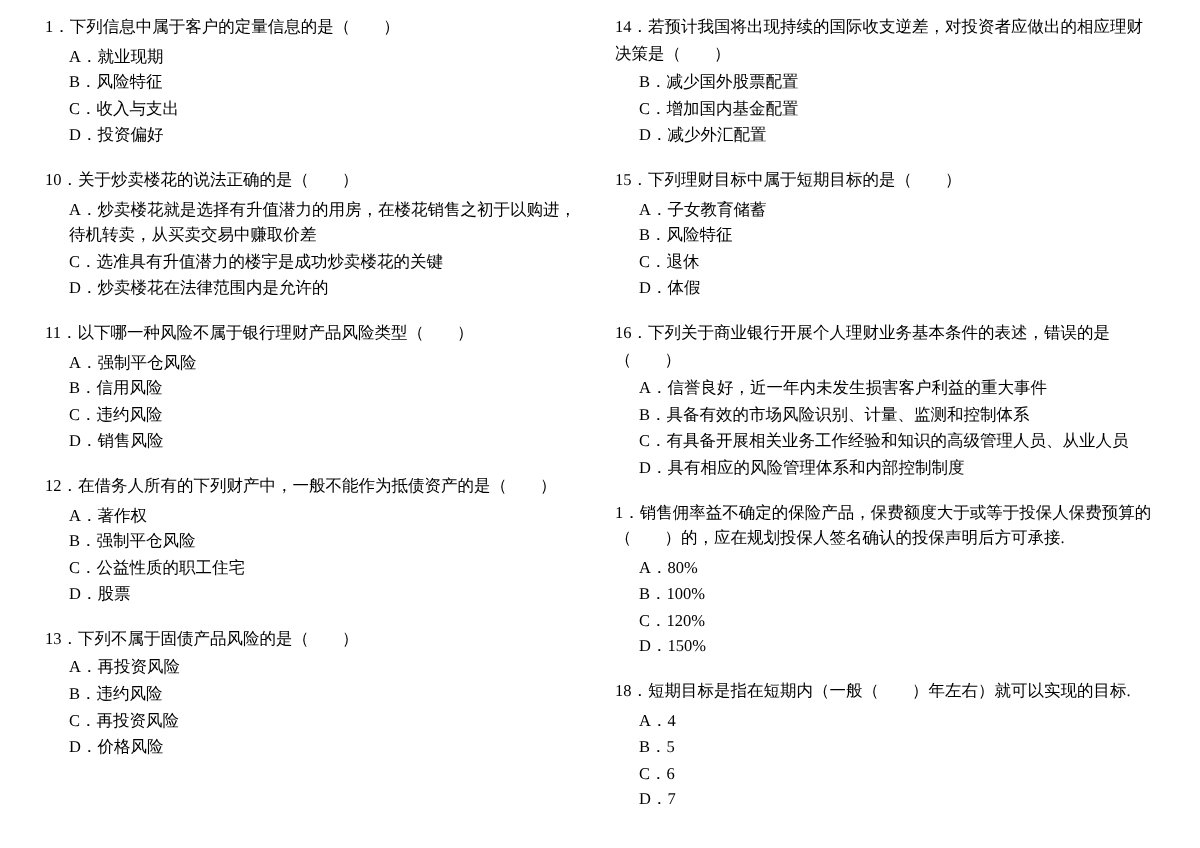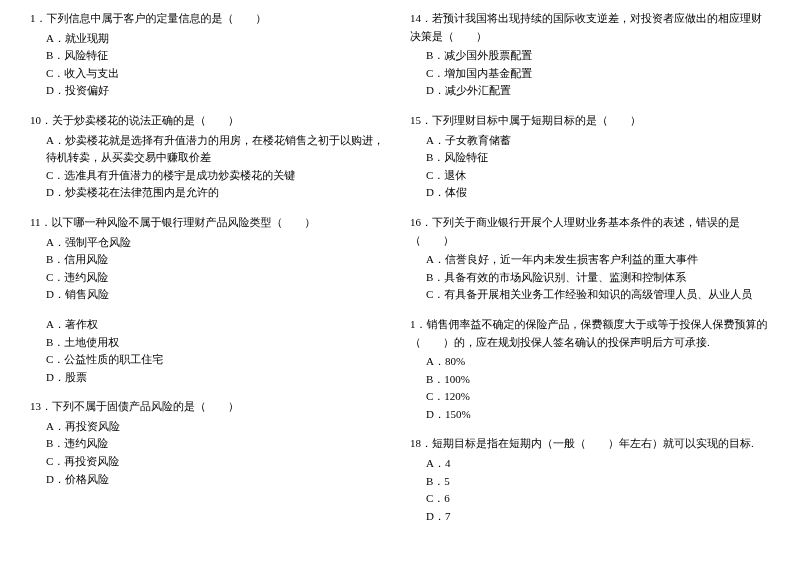--- a/index.html
+++ b/index.html
@@ -64,22 +64,23 @@
           <div class="option">D．炒卖楼花在法律范围内是允许的</div>
         </div>
         <div class="question-block">
           <div class="question-title">11．以下哪一种风险不属于银行理财产品风险类型（　　）</div>
           <div class="option">A．强制平仓风险</div>
           <div class="option">B．信用风险</div>
           <div class="option">C．违约风险</div>
           <div class="option">D．销售风险</div>
         </div>
         <div class="question-block">
+          <div class="question-title">12．在借务人所有的下列财产中，一般不能作为抵债资产的是（　　）</div>
           <div class="option">A．著作权</div>
-          <div class="option">B．土地使用权</div>
+          <div class="option">B．强制平仓风险</div>
           <div class="option">C．公益性质的职工住宅</div>
           <div class="option">D．股票</div>
         </div>
         <div class="question-block">
           <div class="question-title">13．下列不属于固债产品风险的是（　　）</div>
           <div class="option">A．再投资风险</div>
           <div class="option">B．违约风险</div>
           <div class="option">C．再投资风险</div>
           <div class="option">D．价格风险</div>
         </div>
@@ -96,20 +97,21 @@
           <div class="option">A．子女教育储蓄</div>
           <div class="option">B．风险特征</div>
           <div class="option">C．退休</div>
           <div class="option">D．体假</div>
         </div>
         <div class="question-block">
           <div class="question-title">16．下列关于商业银行开展个人理财业务基本条件的表述，错误的是（　　）</div>
           <div class="option">A．信誉良好，近一年内未发生损害客户利益的重大事件</div>
           <div class="option">B．具备有效的市场风险识别、计量、监测和控制体系</div>
           <div class="option">C．有具备开展相关业务工作经验和知识的高级管理人员、从业人员</div>
+          <div class="option">D．具有相应的风险管理体系和内部控制制度</div>
         </div>
         <div class="question-block">
           <div class="question-title">1．销售佣率益不确定的保险产品，保费额度大于或等于投保人保费预算的（　　）的，应在规划投保人签名确认的投保声明后方可承接.</div>
           <div class="option">A．80%</div>
           <div class="option">B．100%</div>
           <div class="option">C．120%</div>
           <div class="option">D．150%</div>
         </div>
         <div class="question-block">
           <div class="question-title">18．短期目标是指在短期内（一般（　　）年左右）就可以实现的目标.</div>

